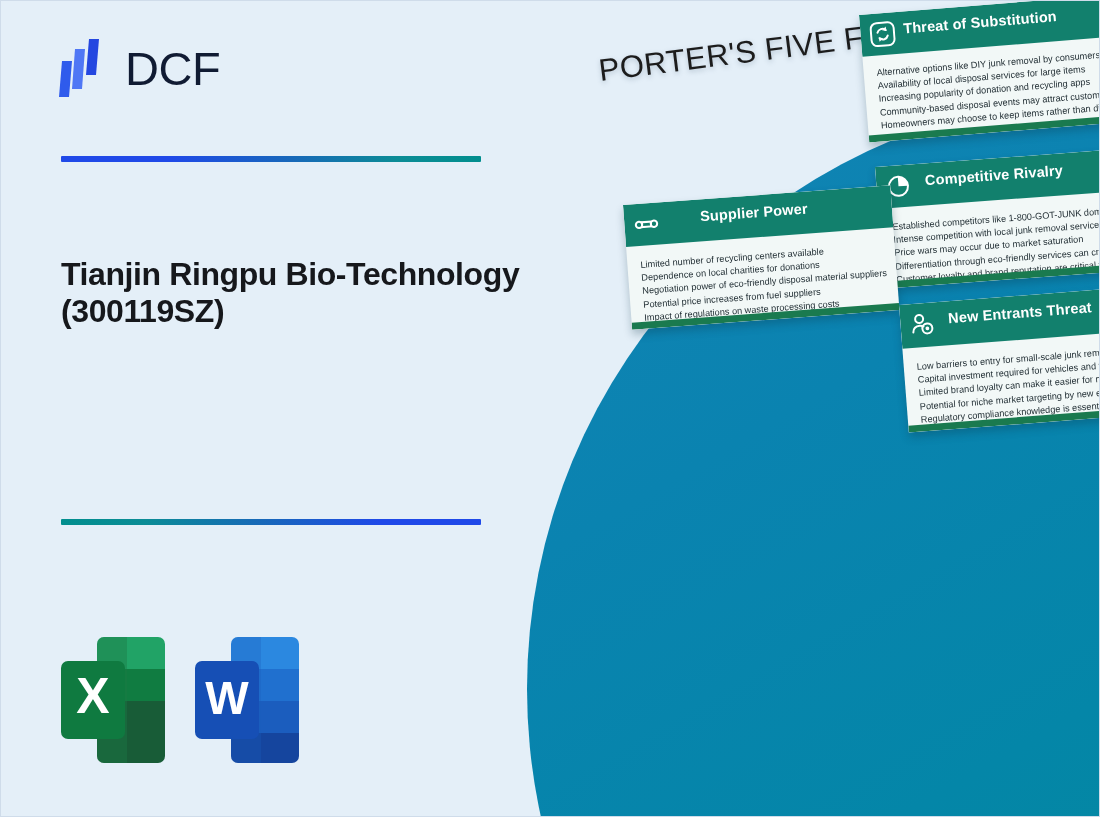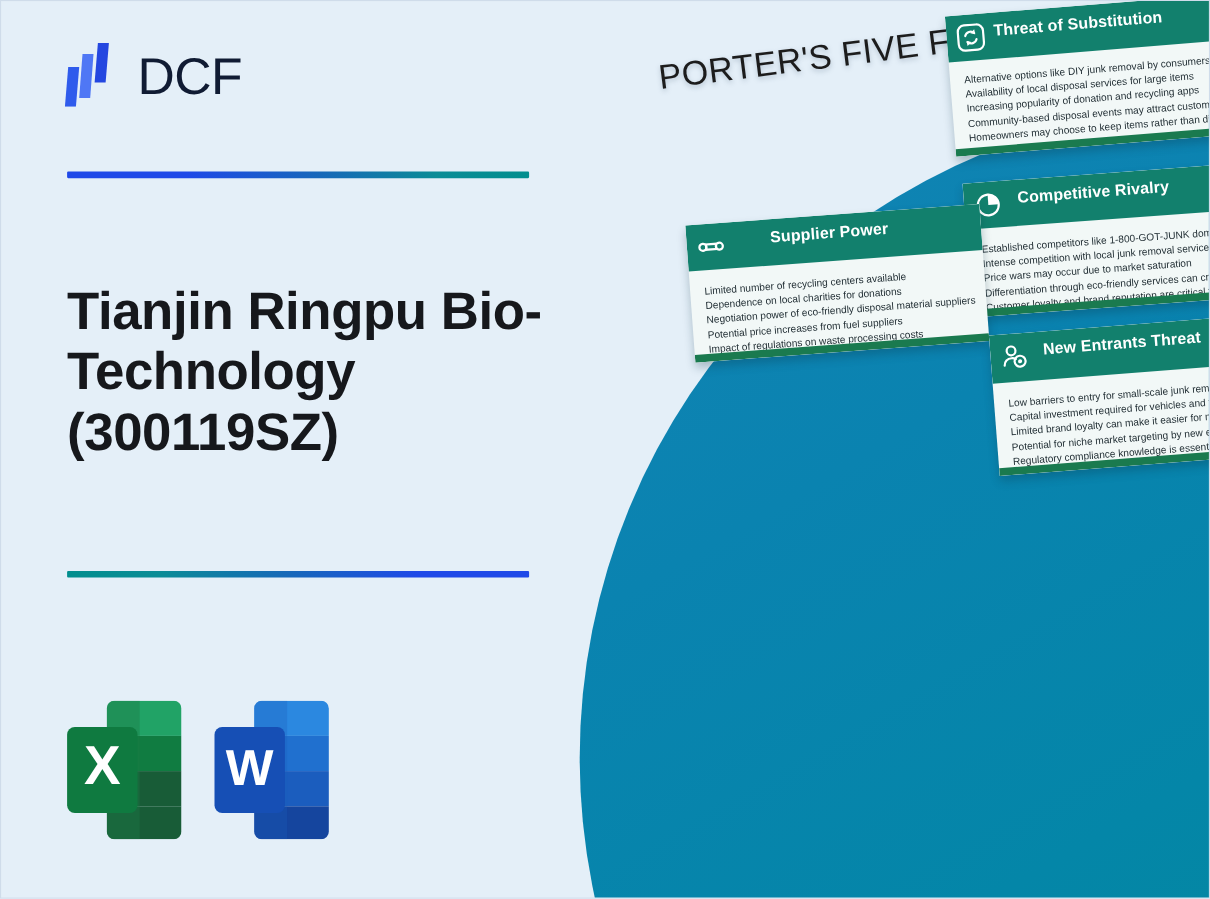--- a/index.html
+++ b/index.html
@@ -65,21 +65,21 @@
   #divider-bottom {
     top: 518px;
     background: linear-gradient(90deg, #018e8e 0%, #0b8c96 20%, #1768b9 48%, #1f49e8 76%, #1f49e8 100%);
   }
 
   #company-title {
     position: absolute;
     left: 48px;
     top: 255px;
     width: 460px;
-    font-size: 48px;
+    font-size: 32px;
     font-weight: bold;
     line-height: 1.15;
     color: #16181c;
     letter-spacing: -0.4px;
   }
 
   #doc-icons {
     position: absolute;
     left: 46px;
     top: 634px;

